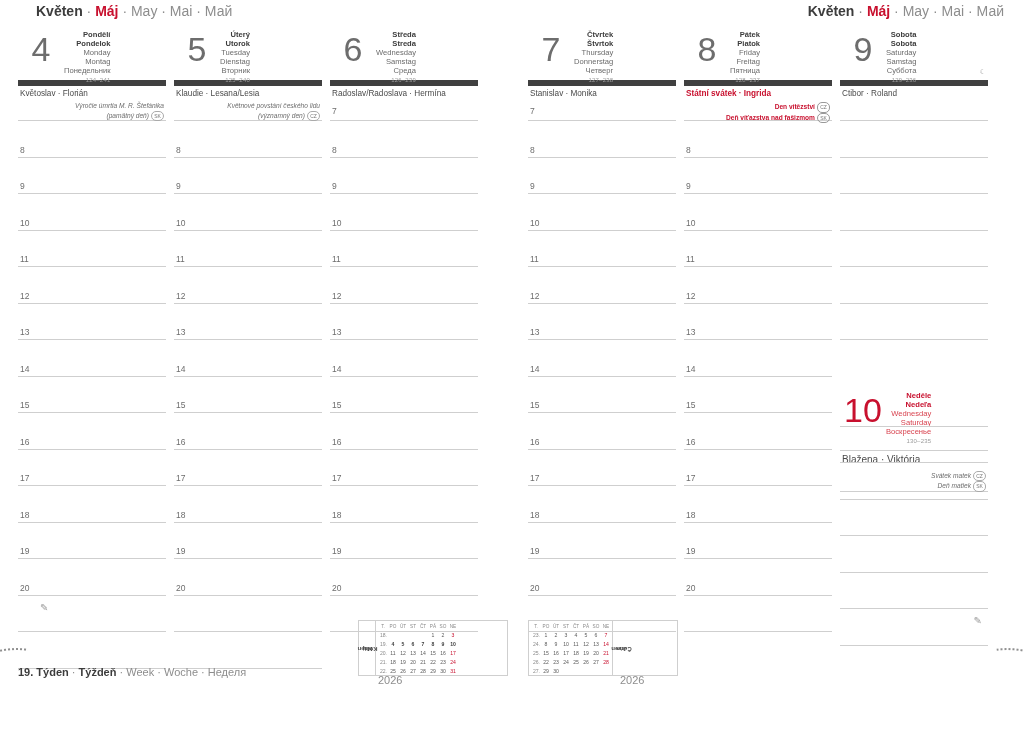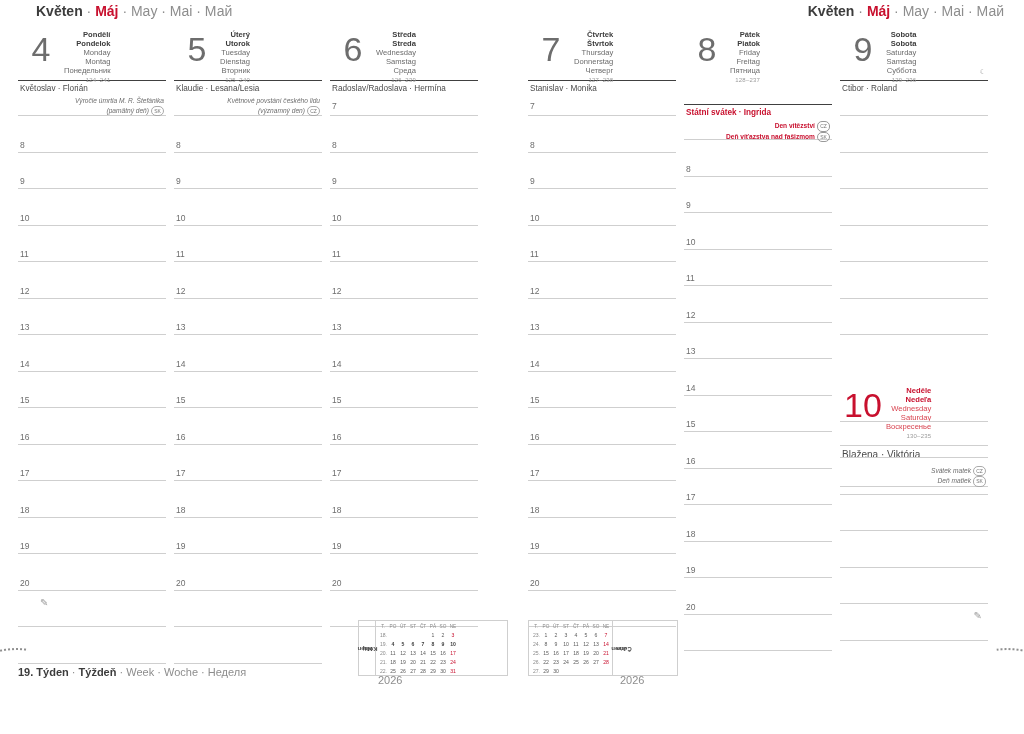--- a/index.html
+++ b/index.html
@@ -86,27 +86,27 @@
   .daynames.sun .n1, .daynames.sun .n2 { color: #c8102e; }
   .daynames.sun .n3, .daynames.sun .n4, .daynames.sun .n5 { color: #d8434f; }
   .daynums-small {
     font-size: 6px;
     color: #9b9b9b;
     letter-spacing: 0.2px;
     margin-top: 1px;
   }
 
   .namerow {
-    border-top: 1px solid #404040;
+    border-top: 6px solid #404040;
     font-size: 8.2px;
     color: #4a4a4a;
     padding: 3px 2px 2px 2px;
     height: 12px;
   }
-  .namerow.holiday { color: #c8102e; font-weight: bold; margin-top: 24px; }
+  .namerow.holiday { color: #c8102e; font-weight: bold; }
 
   
   .notes { position: relative; }
   .line {
     border-bottom: 1px solid #cfcfcf;
     height: 35.5px;
     position: relative;
     font-size: 8px;
     color: #6d6d6d;
   }

